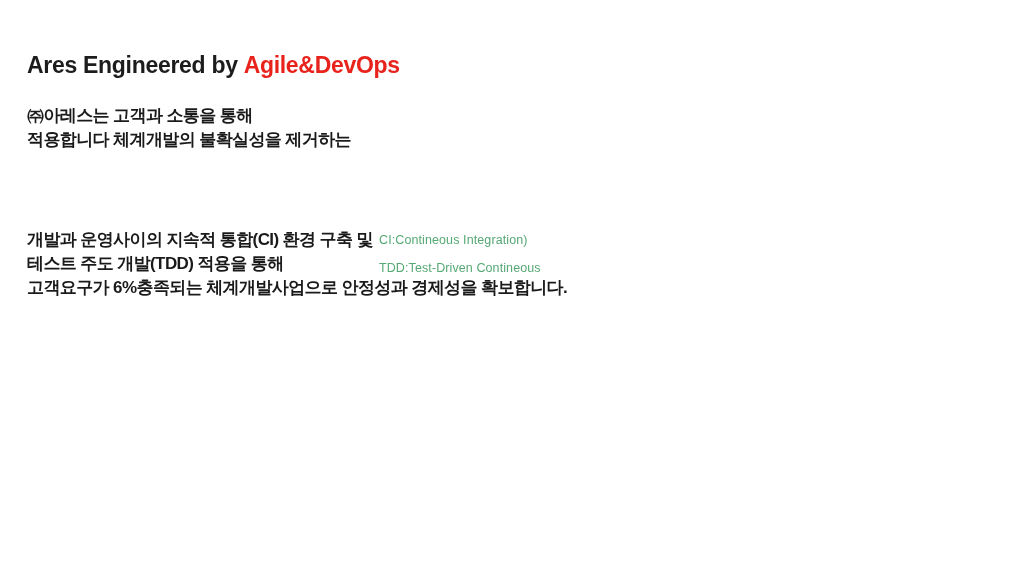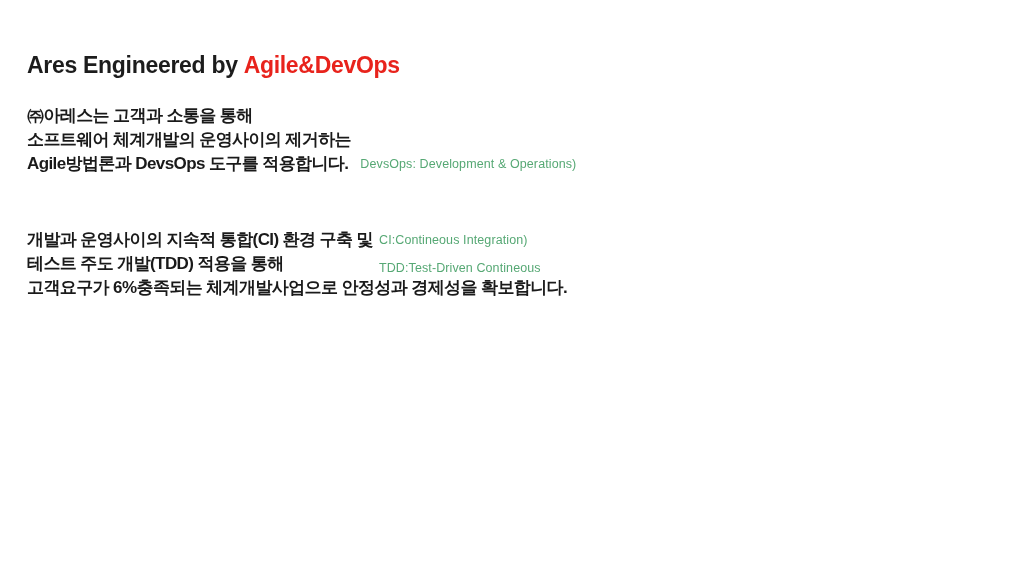--- a/index.html
+++ b/index.html
@@ -98,25 +98,21 @@
 
   <div class="title-block">
     <span class="title-main">Ares Engineered by</span><span class="title-accent">Agile&amp;DevOps</span>
   </div>
 
   <div class="para para-1">
     <div class="line">
       <span class="ko">㈜아레스는 고객과 소통을 통해</span>
     </div>
     <div class="line">
-      <span class="ko">소프트웨어 체계개발의 운영사이의 제거하는</span>
-    </div>
-    <div class="line">
-      <span class="ko">Agile방법론과 DevsOps 도구를 적용합니다.</span>
-      <span class="note note-inline">DevsOps: Development &amp; Operations)</span>
+      <span class="ko">적용합니다 체계개발의 불확실성을 제거하는</span>
     </div>
   </div>
 
   <div class="para para-2">
     <div class="line">
       <span class="ko">개발과 운영사이의 지속적 통합(CI) 환경 구축 및</span>
       <span class="note note-col">CI:Contineous Integration)</span>
     </div>
     <div class="line">
       <span class="ko">테스트 주도 개발(TDD) 적용을 통해</span>

